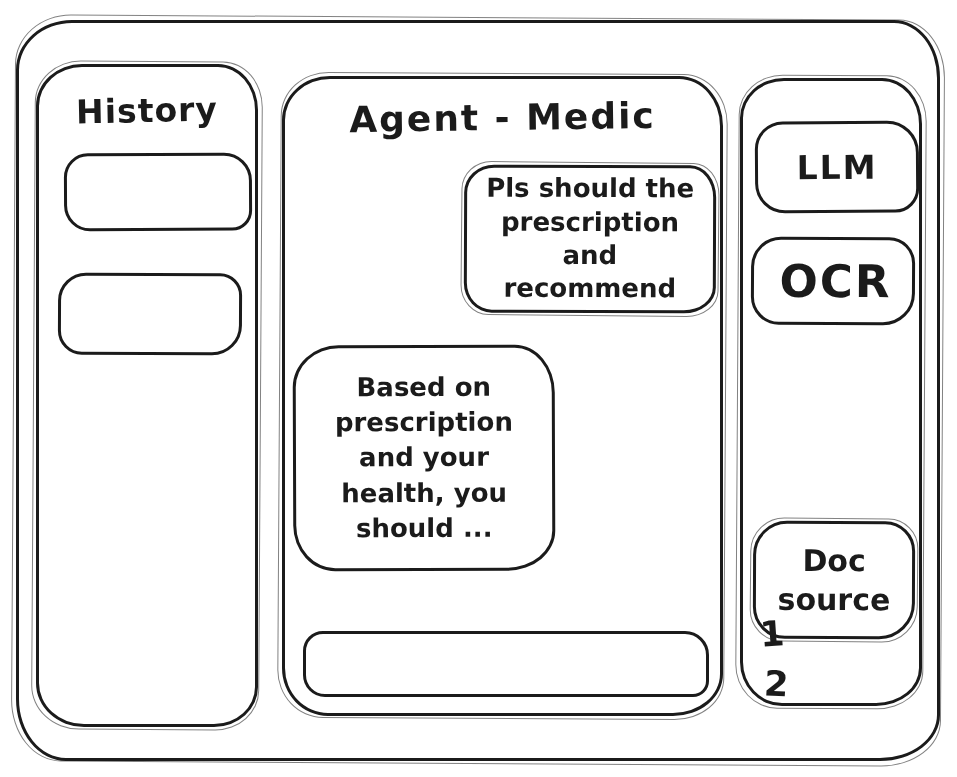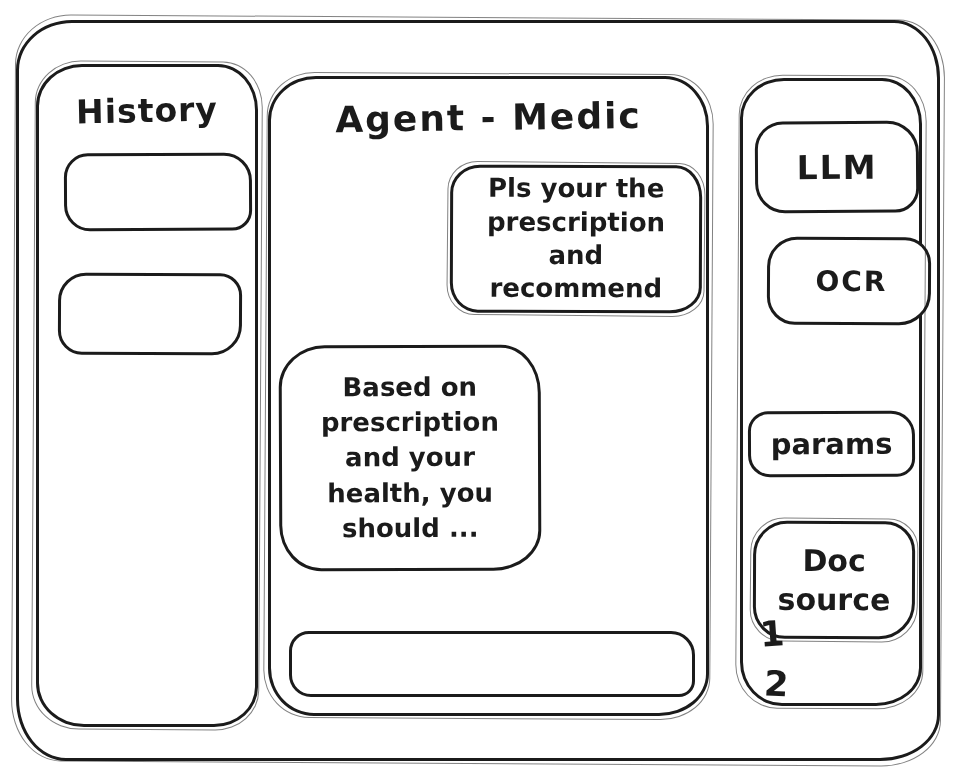--- a/index.html
+++ b/index.html
@@ -35,21 +35,21 @@
     font-size:33px;font-weight:700;letter-spacing:1px;transform:rotate(-1.2deg);
   }
   .hitem{
     position:absolute;box-sizing:border-box;background:var(--paper);
     border:3px solid var(--ink);cursor:pointer;
   }
   .hitem.i1{left:25px;top:86px;width:188px;height:78px;border-radius:24px 28px 20px 26px;transform:rotate(-.3deg);}
   .hitem.i2{left:19px;top:206px;width:184px;height:82px;border-radius:28px 22px 30px 24px;transform:rotate(.25deg);}
   
   .chat{
-    left:268px;top:76px;width:441px;height:640px;
+    left:282px;top:76px;width:441px;height:640px;
     border-radius:48px 44px 50px 46px / 44px 50px 42px 48px;
   }
   .chat-title{
     position:absolute;top:18px;left:0;width:100%;margin:0;text-align:center;
     font-size:36px;font-weight:700;letter-spacing:2px;transform:rotate(-.8deg);
   }
   .bubble{
     position:absolute;box-sizing:border-box;background:var(--paper);
     border:3px solid var(--ink);display:flex;align-items:center;justify-content:center;
     text-align:center;font-weight:600;
@@ -74,21 +74,21 @@
     left:740px;top:78px;width:182px;height:628px;
     border-radius:44px 40px 46px 42px / 40px 46px 38px 44px;
   }
   .tool{
     position:absolute;box-sizing:border-box;background:var(--paper);
     border:3px solid var(--ink);color:var(--ink);font-family:inherit;font-weight:600;
     cursor:pointer;display:flex;align-items:center;justify-content:center;text-align:center;
   }
   .tool.llm{left:12px;top:40px;width:164px;height:92px;font-size:33px;letter-spacing:2px;
     border-radius:28px 32px 24px 30px;transform:rotate(-.4deg);}
-  .tool.ocr{left:24px;top:156px;width:164px;height:88px;font-size:28px;letter-spacing:2px;
+  .tool.ocr{left:8px;top:156px;width:164px;height:88px;font-size:45px;letter-spacing:2px;
     border-radius:30px 26px 32px 28px;transform:rotate(.3deg);padding-left:11px;}
   .tool.params{left:5px;top:330px;width:167px;height:66px;font-size:29px;
     border-radius:20px 24px 18px 22px;transform:rotate(-.3deg);}
   .tool.docsource{left:10px;top:440px;width:162px;height:118px;font-size:30px;line-height:1.3;
     border-radius:34px 30px 36px 32px;padding:20px 20px;transform:rotate(.2deg);}
   .doc-num{
     position:absolute;font-size:35px;font-weight:700;cursor:pointer;line-height:1;
   }
   .doc-num.n1{left:17px;top:536px;transform:rotate(-4deg);}
   .doc-num.n2{left:21px;top:586px;transform:rotate(3deg);}
@@ -103,32 +103,31 @@
   <aside class="sketch history double">
     <h2 class="history-title">History</h2>
     <div class="hitem i1"></div>
     <div class="hitem i2"></div>
   </aside>
 
   <main class="sketch chat double">
     <h1 class="chat-title">Agent - Medic</h1>
 
     <div class="bubble user double">
-      <span>Pls your the prescription and recommend</span>
+      <span>Pls should the prescription and recommend</span>
     </div>
 
     <div class="bubble assistant">
       <span>Based on prescription and your health, you should ...</span>
     </div>
 
     <input class="chat-input" type="text" aria-label="message input" placeholder="" style="">
   </main>
 
   <aside class="sketch tools double">
     <button class="tool llm">LLM</button>
     <button class="tool ocr">OCR</button>
-    <button class="tool params">params</button>
     <button class="tool docsource double">Doc source</button>
     <div class="doc-num n1">1</div>
     <div class="doc-num n2">2</div>
   </aside>
 
 </div>
 
 </body></html>

